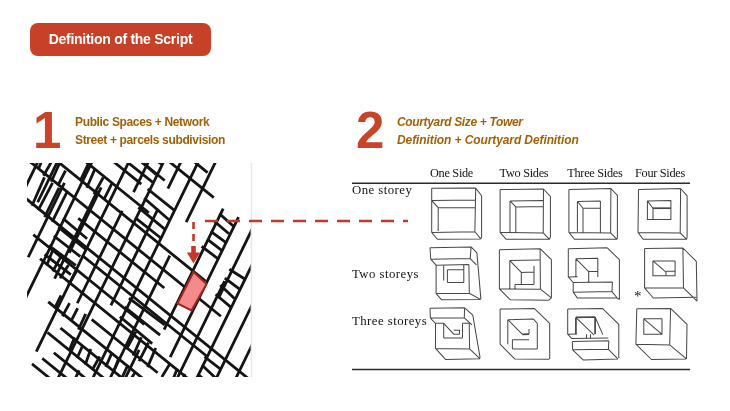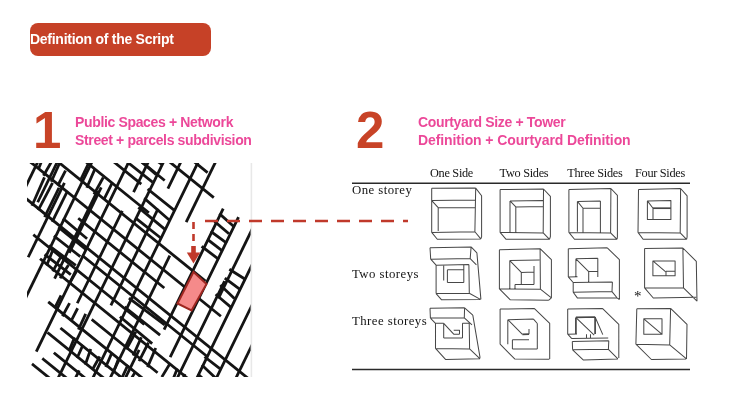--- a/index.html
+++ b/index.html
@@ -1,29 +1,29 @@
 <!DOCTYPE html>
 <html><head><meta charset="utf-8"><title>Script</title><style>
 html,body{margin:0;padding:0;}
 body{width:730px;height:411px;background:#ffffff;font-family:"Liberation Sans",sans-serif;position:relative;overflow:hidden;}
-.btn{position:absolute;left:30px;top:23px;width:181px;height:33px;background:#c64127;border-radius:8px;color:#fff;font-weight:bold;font-size:14px;letter-spacing:-0.27px;line-height:33px;}
+.btn{position:absolute;left:30px;top:23px;width:181px;height:33px;background:#c64127;border-radius:8px;color:#fff;font-weight:bold;font-size:14px;letter-spacing:-0.27px;line-height:33px;text-align:center;}
 .num{position:absolute;color:#c84327;font-weight:bold;font-size:51px;line-height:1;}
-.h{position:absolute;color:#ec4899;font-weight:bold;font-size:14px;letter-spacing:-0.35px;line-height:17.5px;white-space:nowrap;}
+.h{position:absolute;color:#a16207;font-weight:bold;font-size:12px;letter-spacing:-0.35px;line-height:17.5px;white-space:nowrap;}
 </style></head>
 <body>
 
 <div class="btn">Definition of the Script</div>
 
 <div class="num" style="left:33px;top:104.5px;">1</div>
 
 <div class="h" style="left:75px;top:114px;">Public Spaces + Network<br>Street + parcels subdivision</div>
 
 <div class="num" style="left:356px;top:104.5px;">2</div>
 
-<div class="h" style="left:418px;top:114px;">Courtyard Size + Tower<br><span style="letter-spacing:-0.1px">Definition + Courtyard Definition</span></div>
+<div class="h" style="left:397px;top:114px;font-style:italic;">Courtyard Size + Tower<br><span style="letter-spacing:-0.1px">Definition + Courtyard Definition</span></div>
 <svg width="730" height="411" viewBox="0 0 730 411" style="position:absolute;left:0;top:0;">
 <defs>
       <clipPath id="mapclip">
         <rect x="27" y="163" width="224" height="214"></rect>
       </clipPath>
     </defs>
 
 <g clip-path="url(#mapclip)" stroke="#141414" stroke-width="2.8" stroke-linecap="square">
 <line x1="15.5" y1="207.6" x2="68.1" y2="99.7"></line>
 <line x1="38.3" y1="201.0" x2="63.7" y2="148.8"></line>

